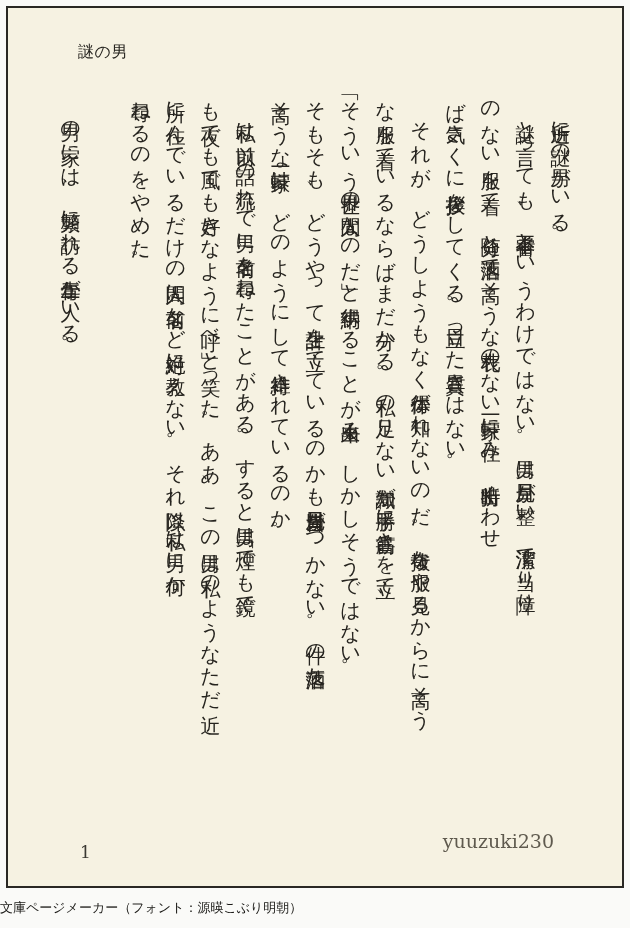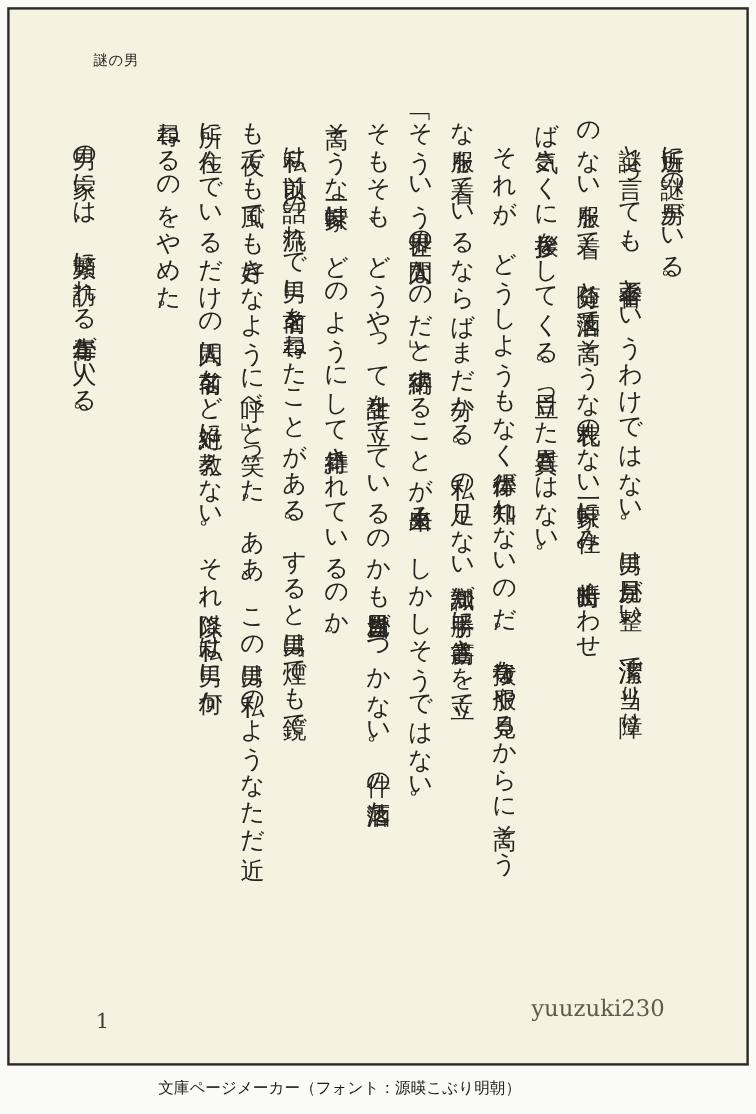--- a/index.html
+++ b/index.html
@@ -21,21 +21,21 @@
   .page{
     position:absolute;
     left:6px;top:6px;
     width:618px;height:882px;
     background:var(--page-bg);
     border:2px solid var(--page-border);
   }
   .page-title{
     position:absolute;
     left:70px;top:34px;
-    font-size:12px;
+    font-size:16px;
     letter-spacing:0.5px;
     color:var(--text);
   }
   .body-text{
     position:absolute;
     top:80px;right:44px;
     width:552px;height:746px;
     writing-mode:vertical-rl;
     text-orientation:mixed;
     font-size:20px;
@@ -56,21 +56,20 @@
     right:68px;top:822px;
     font-size:19px;
     color:var(--muted);
     text-align:right;
   }
   .generator-caption{
     position:absolute;
     left:0;top:888px;
     width:566px;height:40px;
     line-height:40px;
-    text-align:center;
     font-size:13px;
     color:#1b1a17;
   }
 </style>
 </head>
 <body>
 
 <div class="canvas">
   <div class="page">
     <div class="page-title">謎の男</div>

